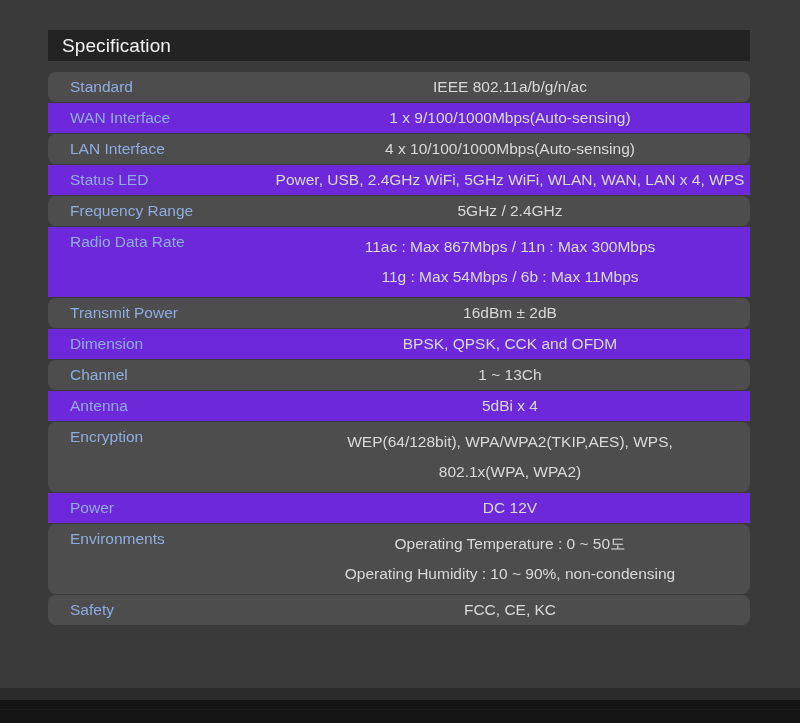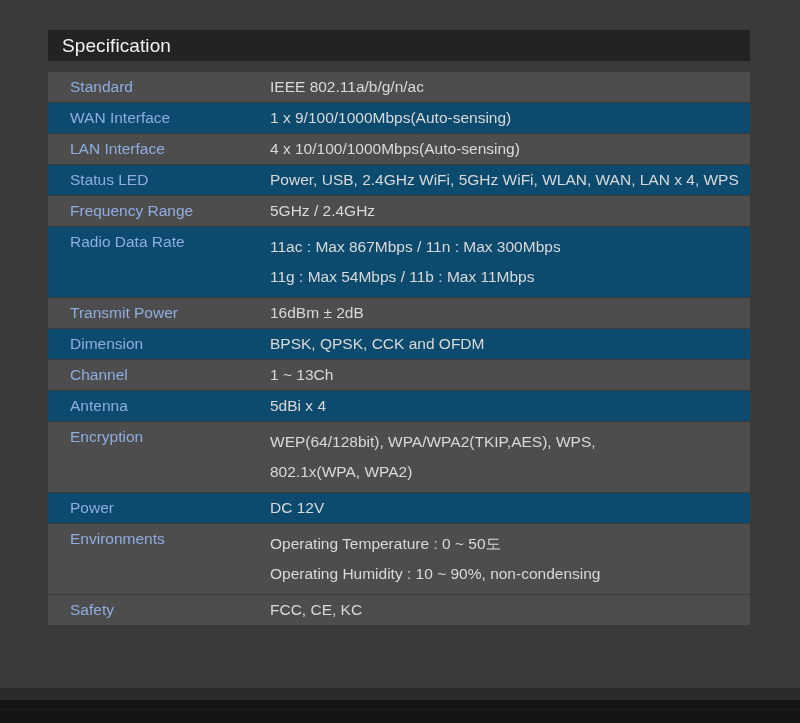--- a/index.html
+++ b/index.html
@@ -37,46 +37,46 @@
     letter-spacing:.1px;
     line-height:1;
   }
 
   .spec-rows { margin-top:11px; }
 
   .spec-row {
     position:relative;
     display:flex;
     align-items:flex-start;
-    background:#0c4a6e;
+    background:#6d28d9;
     min-height:29px;
     margin-bottom:1px;
   }
-  .spec-row.alt { background:#4d4d4d; }
+  .spec-row.alt { background:#4d4d4d;border-radius:8px; }
   .spec-row.tall { min-height:59px; }
 
   .spec-label {
     width:222px;
     flex:0 0 222px;
     color:#8fade0;
     font-size:15.5px;
     padding:5px 0 5px 22px;
     line-height:20px;
     white-space:nowrap;
   }
 
   .spec-value {
     flex:1 1 auto;
     color:#d9d9d9;
     font-size:15.5px;
     padding:5px 0 5px 0;
     line-height:20px;
     white-space:nowrap;
   }
-  .spec-value .vline { display:block; line-height:30px; }
+  .spec-value .vline { display:block; line-height:30px;text-align:center; }
   .spec-row:not(.tall) .spec-value .vline { line-height:20px; }
 
   
   .spec-value.overflow { overflow:visible; }
 
   
   #footer-band-upper {
     position:absolute;
     left:0; top:688px;
     width:800px; height:12px;
@@ -135,21 +135,21 @@
         <div class="spec-row alt">
           <div class="spec-label">Frequency Range</div>
           <div class="spec-value">
             <span class="vline">5GHz / 2.4GHz</span>
           </div>
         </div>
         <div class="spec-row tall">
           <div class="spec-label">Radio Data Rate</div>
           <div class="spec-value">
             <span class="vline">11ac : Max 867Mbps / 11n : Max 300Mbps</span>
-            <span class="vline">11g : Max 54Mbps / 11b : Max 11Mbps</span>
+            <span class="vline">11g : Max 54Mbps / 6b : Max 11Mbps</span>
           </div>
         </div>
         <div class="spec-row alt">
           <div class="spec-label">Transmit Power</div>
           <div class="spec-value">
             <span class="vline">16dBm ± 2dB</span>
           </div>
         </div>
         <div class="spec-row">
           <div class="spec-label">Dimension</div>

